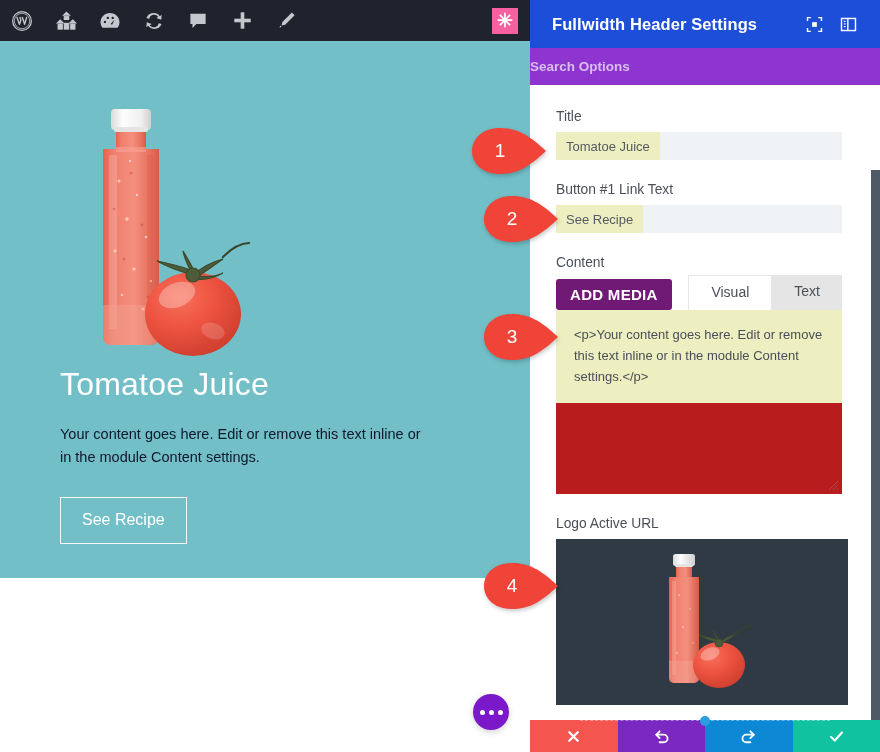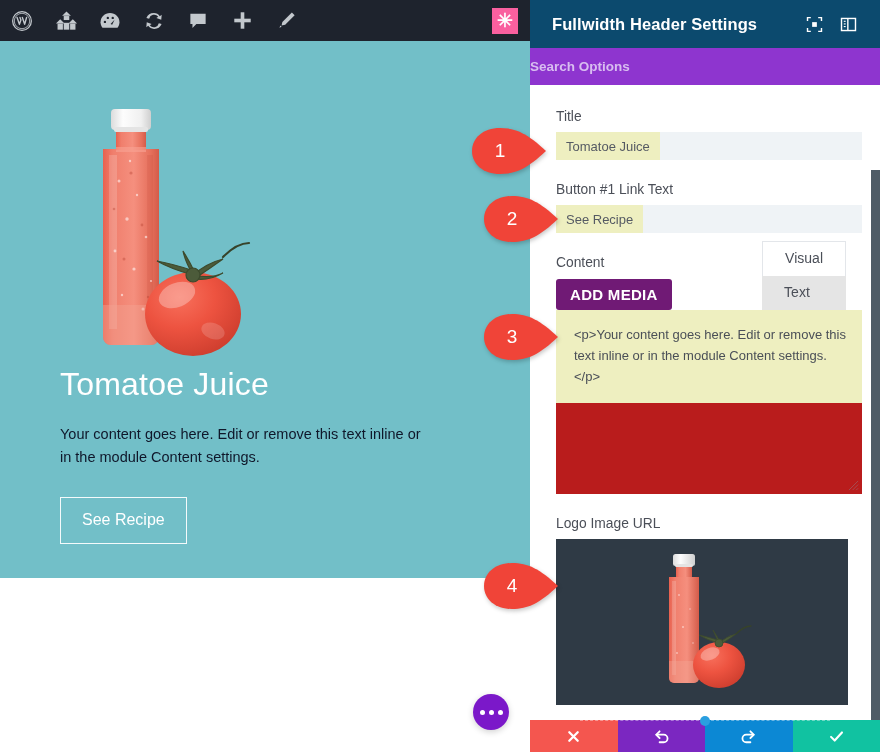--- a/index.html
+++ b/index.html
@@ -100,21 +100,21 @@
 
   
   #settings-panel {
     position: absolute; top: 0; left: 530px;
     width: 350px; height: 752px;
     background: #ffffff;
     display: flex; flex-direction: column;
     overflow: hidden;
   }
   #panel-header {
-    height: 48px; background: #0c4a6e;
+    height: 48px; background: #1d4ed8;
     display: flex; align-items: center;
     padding: 0 18px 0 22px; flex: none;
   }
   #panel-title {
     color: #ffffff; font-size: 16.5px; font-weight: bold;
     letter-spacing: 0.1px; flex: 1;
   }
   .header-icon {
     width: 28px; height: 28px;
     display: flex; align-items: center; justify-content: center;
@@ -130,21 +130,21 @@
   #active-content-badge {
     align-self: stretch; background: #b14ee8;
     display: flex; align-items: center; gap: 10px;
     padding: 0 13px 0 15px;
     color: #ffffff; font-size: 13.5px; font-weight: bold;
   }
   #active-content-close { font-size: 13px; line-height: 1; }
 
   #panel-body {
     flex: 1; position: relative; overflow: hidden;
-    background: #ffffff; padding: 24px 18px 0 26px;
+    background: #ffffff; padding: 24px 38px 0 26px;
   }
   .field-label {
     color: #4b4f58; font-size: 13.8px; font-weight: normal;
     margin-bottom: 8px;
   }
   .field-group { margin-bottom: 22px; }
   .text-input {
     position: relative; height: 28px; background: #eff3f6;
     display: flex; align-items: center;
     font-size: 13px; color: #555a63;
@@ -153,21 +153,21 @@
     height: 100%; background: #eeefc0; display:flex; align-items:center;
     padding: 0 10px; white-space: nowrap;
   }
 
   #content-toolbar { display: flex; align-items: flex-end; height: 32px; position: relative; }
   #add-media-btn {
     background: #701a75; color: #ffffff;
     font-size: 15px; font-weight: bold; letter-spacing: 0.3px;
     padding: 8px 14px; border-radius: 3px; line-height: 1;
   }
-  #editor-tabs { position: absolute; right: 16px; bottom: 0; display: flex; flex-direction: column; }
+  #editor-tabs { position: absolute; right: 0; bottom: 0; display: flex; }
   .editor-tab {
     font-size: 14px; color: #4b4f58;
     padding: 8px 22px 9px 22px; line-height: 1.2;
   }
   .editor-tab.active { background: #ffffff; border: 1px solid #e3e6ea; border-bottom: none; }
   .editor-tab.inactive { background: #e5e5e5; }
 
   #content-textarea {
     position: relative; height: 184px; background: #b91c1c;
     padding: 0; overflow: hidden;
@@ -451,21 +451,21 @@
         </div>
         <div id="content-textarea">
           <div id="content-highlight">&lt;p&gt;Your content goes here. Edit or remove this text inline or in the module Content settings.&lt;/p&gt;</div>
           <svg id="resize-grip" viewBox="0 0 12 12">
             <path d="M11 1L1 11M11 5L5 11M11 9L9 11" stroke="#8b9199" stroke-width="1" fill="none"></path>
           </svg>
         </div>
       </div>
 
       <div class="field-group">
-        <div class="field-label">Logo Image URL</div>
+        <div class="field-label">Logo Active URL</div>
         <div id="logo-preview">
           <svg id="logo-bottle" viewBox="0 0 96 148">
             <defs>
               <linearGradient id="juiceG2" x1="0" y1="0" x2="1" y2="0">
                 <stop offset="0%" stop-color="#e8614f"></stop>
                 <stop offset="20%" stop-color="#f07f6d"></stop>
                 <stop offset="60%" stop-color="#f58f7e"></stop>
                 <stop offset="100%" stop-color="#d45b49"></stop>
               </linearGradient>
               <linearGradient id="capG2" x1="0" y1="0" x2="1" y2="0">

